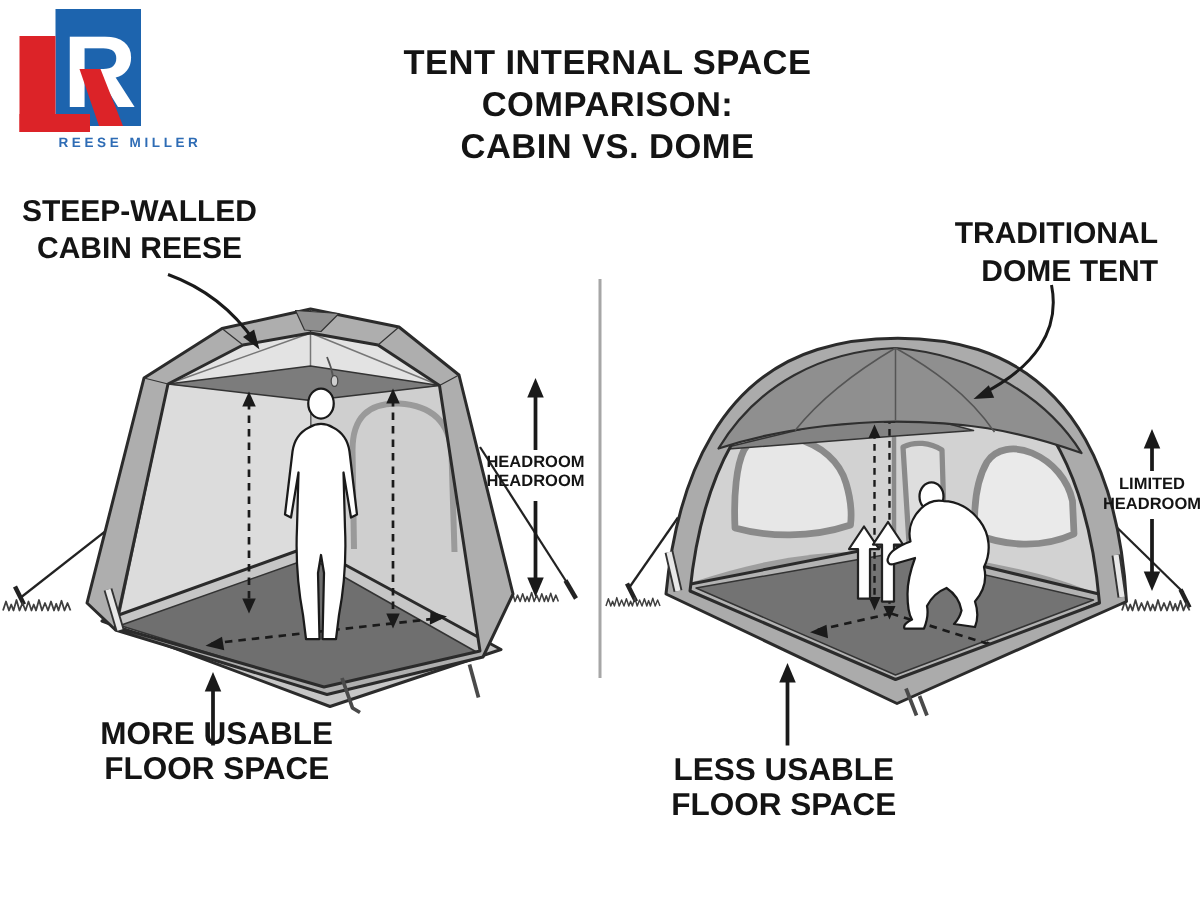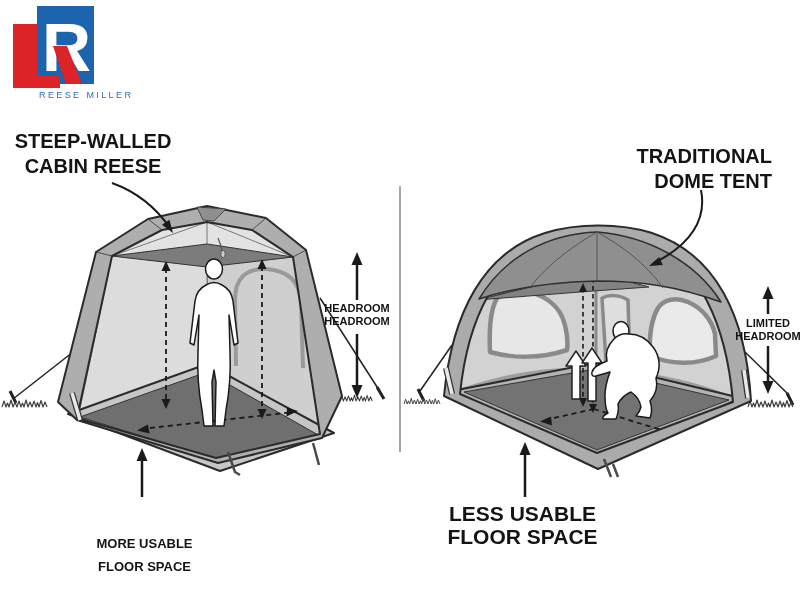--- a/index.html
+++ b/index.html
@@ -8,23 +8,23 @@
     font-family:"Liberation Sans", sans-serif;color:#111;
   }
   .art{position:absolute;left:0;top:0;}
   .lbl{position:absolute;font-weight:bold;color:#141414;text-align:center;}
   .lbl span{display:block;}
   .title{left:205px;top:27px;width:400px;font-size:23px;line-height:28px;letter-spacing:.3px;}
   .cabin-label{left:8px;top:129px;width:170px;font-size:20px;line-height:25px;}
   .dome-label{left:617px;top:144px;width:155px;font-size:20px;line-height:25px;text-align:right;}
   .max-headroom{left:322px;top:302px;width:70px;font-size:11px;line-height:13px;letter-spacing:0;}
   .ltd-headroom{left:733px;top:317px;width:70px;font-size:11px;line-height:13px;}
-  .more-floor{left:62px;top:532px;width:165px;font-size:13px;line-height:23px;}
+  .more-floor{left:62px;top:478px;width:165px;font-size:21px;line-height:23px;}
   .less-floor{left:440px;top:502px;width:165px;font-size:21px;line-height:23px;}
-  .brand-text{position:absolute;left:15px;top:90px;font-size:9px;font-weight:normal;
+  .brand-text{position:absolute;left:15px;top:90px;font-size:9px;font-weight:bold;
     letter-spacing:2.4px;color:#2e6cb5;white-space:nowrap;padding-left:24px;}
 </style>
 </head>
 <body>
 
 <div class="stage">
 
   <svg class="art" width="800" height="600" viewBox="0 0 800 600">
     <defs>
       <path id="grass" d="M0,0 l2,-6 l2,6 l1.5,-4 l1.5,4 l2,-7 l2,7 l2,-5 l2,5 l2,-6 l2,6 l1.5,-4 l1.5,4 l2,-7 l2,7 l2,-5 l2,5 l2,-6 l2,6 l1.5,-4.5 l1.5,4.5 l2,-6.5 l2,6.5 l2,-5 l2,5" fill="none" stroke="#3f3f3f" stroke-width="1.2"></path>
@@ -199,20 +199,25 @@
       <rect x="37" y="6" width="57" height="78" fill="#1d64ae"></rect>
       <text x="42" y="71" font-family="Liberation Sans, sans-serif" font-weight="bold" font-size="68" fill="#ffffff">R</text>
       <polygon points="53,46 67,46 82,84 66,84" fill="#dc2328"></polygon>
       <rect x="13" y="24" width="24" height="64" fill="#dc2328"></rect>
       <rect x="13" y="76" width="47" height="12" fill="#dc2328"></rect>
     </g>
   </svg>
 
   <div class="brand-text">REESE MILLER</div>
 
+  <div class="lbl title">
+    <span>TENT INTERNAL SPACE</span>
+    <span>COMPARISON:</span>
+    <span>CABIN VS. DOME</span>
+  </div>
 
   <div class="lbl cabin-label">
     <span>STEEP-WALLED</span>
     <span>CABIN REESE</span>
   </div>
 
   <div class="lbl dome-label">
     <span>TRADITIONAL</span>
     <span>DOME TENT</span>
   </div>

